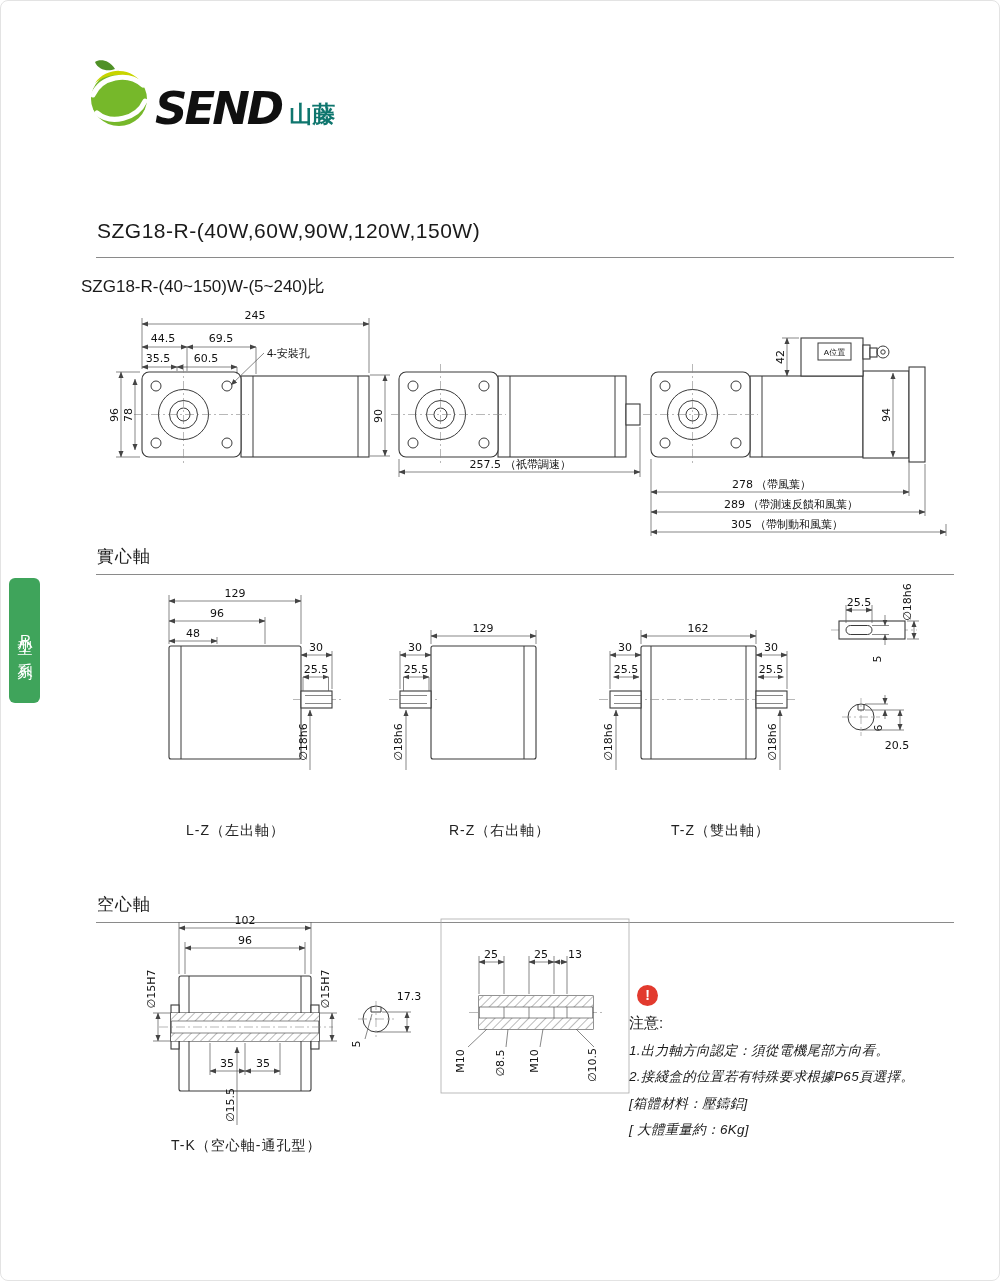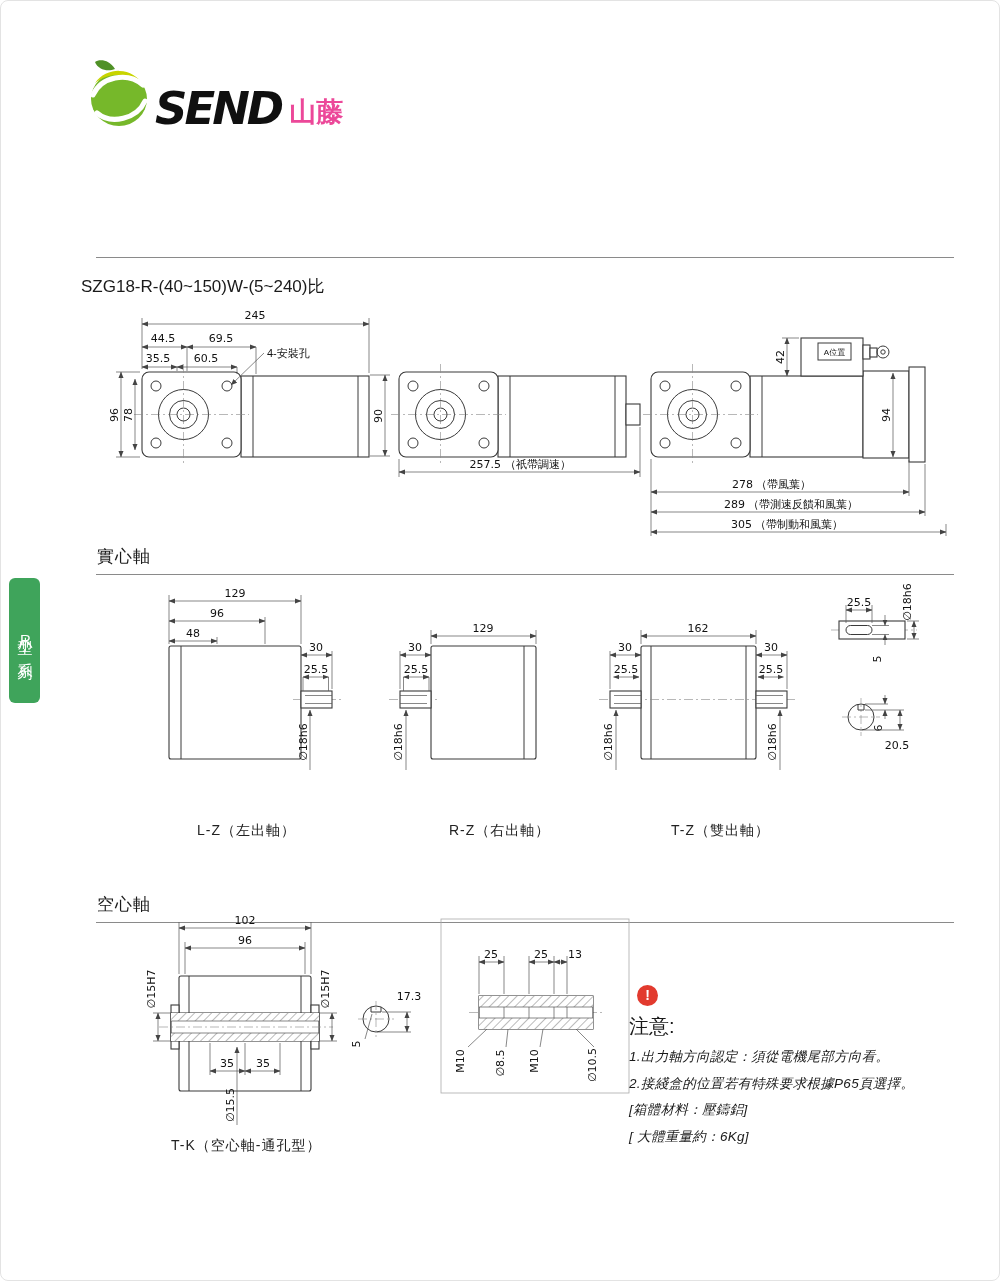--- a/index.html
+++ b/index.html
@@ -1,34 +1,34 @@
 <!DOCTYPE html>
 <html style="--accent-green: #3fa45b; --alert-red: #e23a2e;"><head>
 <meta charset="utf-8">
 <style>
   html,body{margin:0;padding:0;background:#fff;}
   .page{position:relative;width:1000px;height:1281px;background:#fff;border:1px solid #e3e3e3;border-radius:8px;box-sizing:border-box;overflow:hidden;font-family:"Liberation Sans",sans-serif;color:#1a1a1a;}
   .abs{position:absolute;}
   
   .logo{left:84px;top:56px;display:flex;align-items:flex-end;}
   .brand{font-family:"DejaVu Sans",sans-serif;font-weight:bold;font-style:italic;font-size:45px;letter-spacing:-3px;color:#101010;line-height:1;margin-left:2px;}
-  .brand-cn{font-size:27px;font-weight:bold;color:#ec4899;margin:10px 0 5px 8px;line-height:1;}
+  .brand-cn{font-size:23px;font-weight:bold;color:#0f766e;margin:10px 0 5px 8px;line-height:1;}
   
   .title{left:96px;top:218px;font-size:21px;letter-spacing:0.5px;}
   .subtitle{left:80px;top:274px;font-size:17px;}
   .rule{left:95px;width:858px;height:1px;background:#8a8a8a;}
   .sec-head{left:96px;font-size:17px;letter-spacing:1px;}
   
   .dlabel{font-size:14px;letter-spacing:1px;color:#222;}
   
   .side-tab{left:8px;top:577px;width:31px;height:125px;background:var(--accent-green,#3fa45b);border-radius:6px;color:#fff;display:flex;align-items:center;justify-content:center;writing-mode:vertical-rl;text-orientation:upright;font-size:15px;letter-spacing:3px;}
   
   .notes{left:628px;top:984px;width:350px;font-size:13.5px;line-height:1.3;}
   .alert-dot{width:21px;height:21px;border-radius:50%;background:var(--alert-red,#e23a2e);color:#fff;font-weight:bold;font-size:14px;display:flex;align-items:center;justify-content:center;margin-left:8px;}
-  .notes .nh{font-size:20px;margin-top:7px;}
+  .notes .nh{font-size:15px;margin-top:7px;}
   .notes .nl{margin-top:9px;letter-spacing:0.3px;font-style:italic;}
   
   svg.stage{position:absolute;left:0;top:0;}
   .ol{fill:#ffffff;stroke:#3a3a3a;stroke-width:1.1;}
   .ln{fill:none;stroke:#3a3a3a;stroke-width:1;}
   .thin{fill:none;stroke:#555;stroke-width:0.7;}
   .dim{fill:none;stroke:#555;stroke-width:0.7;}
   .cl{fill:none;stroke:#888;stroke-width:0.6;stroke-dasharray:9 3 2 3;}
   .frame{fill:none;stroke:#aaa;stroke-width:0.8;}
   text.d{fill:#111;font-family:"DejaVu Sans",sans-serif;font-size:11px;}
@@ -45,32 +45,33 @@
       <ellipse cx="34" cy="42" rx="28" ry="27" fill="#76b82a"></ellipse>
       <path d="M10,26 A28,27 0 0 1 58,28 C48,16 24,14 10,26 Z" fill="#c8d400"></path>
       <path d="M8,38 C16,20 42,14 58,28" fill="none" stroke="#ffffff" stroke-width="5" stroke-linecap="round"></path>
       <path d="M60,44 C52,62 26,68 12,56" fill="none" stroke="#ffffff" stroke-width="5" stroke-linecap="round"></path>
       <path d="M30,12 C24,2 14,2 10,5 C13,13 23,15 30,12 Z" fill="#4f9126"></path>
     </svg>
     <div class="brand">SEND</div>
     <div class="brand-cn">山藤</div>
   </div>
 
+  <div class="abs title">SZG18-R-(40W,60W,90W,120W,150W)</div>
   <div class="abs rule" style="top:256px"></div>
   <div class="abs subtitle">SZG18-R-(40~150)W-(5~240)比</div>
 
   <div class="abs sec-head" style="top:544px">實心軸</div>
   <div class="abs rule" style="top:573px"></div>
 
   <div class="abs sec-head" style="top:892px">空心軸</div>
   <div class="abs rule" style="top:921px"></div>
 
   <div class="abs side-tab">小型R系列</div>
 
-  <div class="abs dlabel" style="left:196px;top:821px">L-Z（左出軸）</div>
+  <div class="abs dlabel" style="left:185px;top:821px">L-Z（左出軸）</div>
   <div class="abs dlabel" style="left:448px;top:821px">R-Z（右出軸）</div>
   <div class="abs dlabel" style="left:670px;top:821px">T-Z（雙出軸）</div>
   <div class="abs dlabel" style="left:170px;top:1136px">T-K（空心軸-通孔型）</div>
 
   <div class="abs notes">
     <div class="alert-dot">!</div>
     <div class="nh">注意:</div>
     <div class="nl">1.出力軸方向認定：須從電機尾部方向看。</div>
     <div class="nl">2.接綫盒的位置若有特殊要求根據P65頁選擇。</div>
     <div class="nl">[箱體材料：壓鑄鋁]</div>

